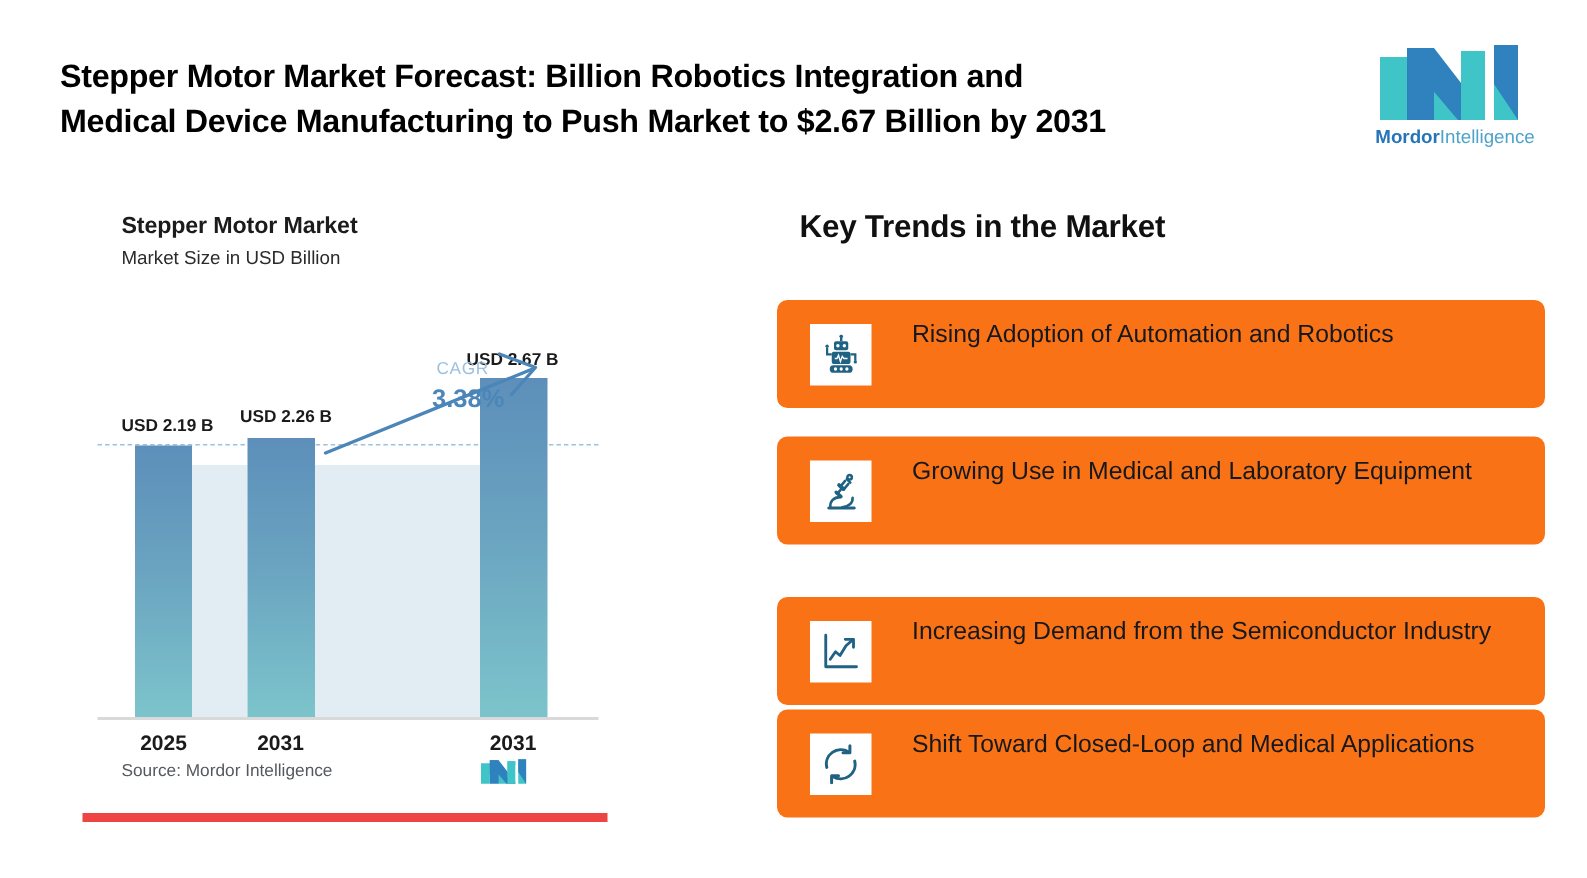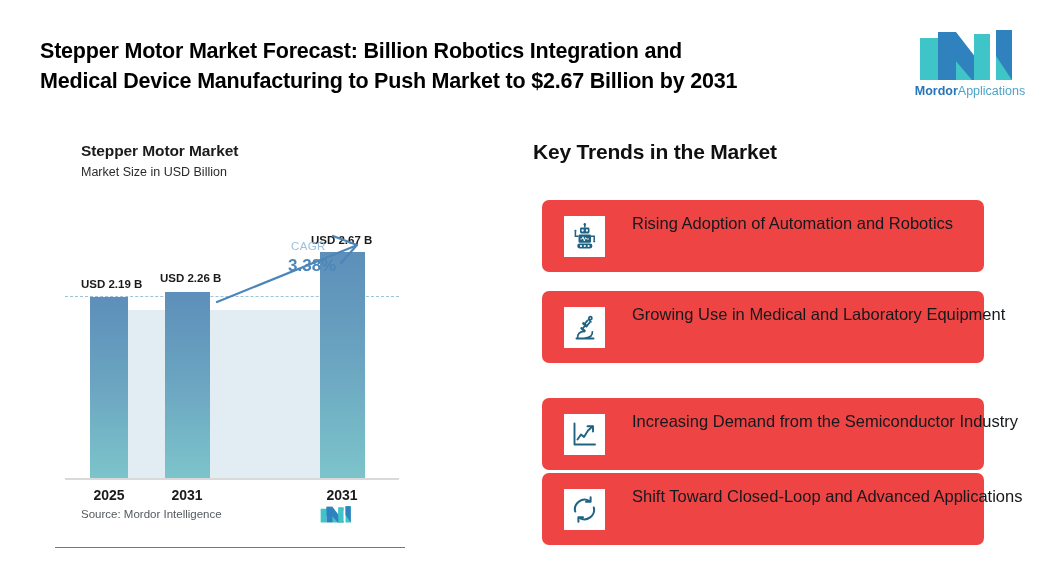--- a/index.html
+++ b/index.html
@@ -54,21 +54,21 @@
   }
   #brand-wordmark .w1 { color: #2575b8; font-weight: bold; }
   #brand-wordmark .w2 { color: #4ea3c9; font-weight: normal; }
 
   
   #chart-card {
     position: absolute;
     left: 55px; top: 130px;
     width: 350px; height: 418px;
     background: #ffffff;
-    border-bottom: 1px solid #ef4444;
+    border-bottom: 6px solid #ef4444;
     box-sizing: border-box;
   }
   #chart-title {
     position: absolute;
     left: 26px; top: 12px;
     font-size: 15.5px;
     font-weight: bold;
     color: #1b1b1b;
     letter-spacing: -0.1px;
   }
@@ -168,25 +168,24 @@
     position: absolute;
     left: 15px; top: 10px;
     font-size: 21px;
     font-weight: bold;
     color: #101010;
     letter-spacing: -0.2px;
   }
   .trend-card {
     position: absolute;
     left: 0;
-    width: 442px; height: 72px;
-    background: #ef4444;
+    width: 512px; height: 72px;
+    background: #f97316;
     border-radius: 7px;
     box-sizing: border-box;
-    margin-left: 24px;
   }
   #trend-0 { top: 70px; }
   #trend-1 { top: 161px; }
   #trend-2 { top: 268px; }
   #trend-3 { top: 343px; }
 
   .trend-iconbox {
     position: absolute;
     left: 22px; top: 16px;
     width: 41px; height: 41px;
@@ -222,21 +221,21 @@
       <polygon points="2,52 2,14 20,14 20,52" fill="#3fc4c8"></polygon>
       <polygon points="2,10 20,10 56,52 56,52 38,52 2,14" fill="#3fc4c8"></polygon>
       <polygon points="20,4 38,4 38,52 20,52" fill="#2f82bd"></polygon>
       <polygon points="20,4 38,4 72,48 72,52 54,52 20,12" fill="#2f82bd"></polygon>
       <polygon points="56,6 72,6 72,52 56,52" fill="#3fc4c8"></polygon>
       <polygon points="78,2 94,2 94,52 78,52" fill="#3fc4c8"></polygon>
       <polygon points="78,2 94,2 94,10 94,52 78,28" fill="#2f82bd"></polygon>
       <polygon points="56,6 72,6 72,14 56,40" fill="#3fc4c8"></polygon>
     </svg>
     <div id="brand-wordmark">
-      <span class="w1">Mordor</span><span class="w2">Applications</span>
+      <span class="w1">Mordor</span><span class="w2">Intelligence</span>
     </div>
   </div>
 </div>
 
 <div id="chart-card">
 
   <div id="chart-title">Stepper Motor Market</div>
   <div id="chart-subtitle">Market Size in USD Billion</div>
 
   <div id="plot">
@@ -340,15 +339,15 @@
 
   <div class="trend-card" id="trend-3">
     <div class="trend-iconbox">
       <svg width="27" height="27" viewBox="0 0 27 27" fill="none" stroke="#1f6283" stroke-width="2" stroke-linecap="round" stroke-linejoin="round">
         <path d="M4.2,15.6 A9.6,9.6 0 0 1 18.6,5.2"></path>
         <polyline points="19.6,1.2 19.6,5.8 15.0,5.8"></polyline>
         <path d="M22.8,11.4 A9.6,9.6 0 0 1 8.4,21.8"></path>
         <polyline points="7.4,25.8 7.4,21.2 12.0,21.2"></polyline>
       </svg>
     </div>
-    <div class="trend-text">Shift Toward Closed-Loop and Advanced Applications</div>
+    <div class="trend-text">Shift Toward Closed-Loop and Medical Applications</div>
   </div>
 </div>
 
 </body></html>

